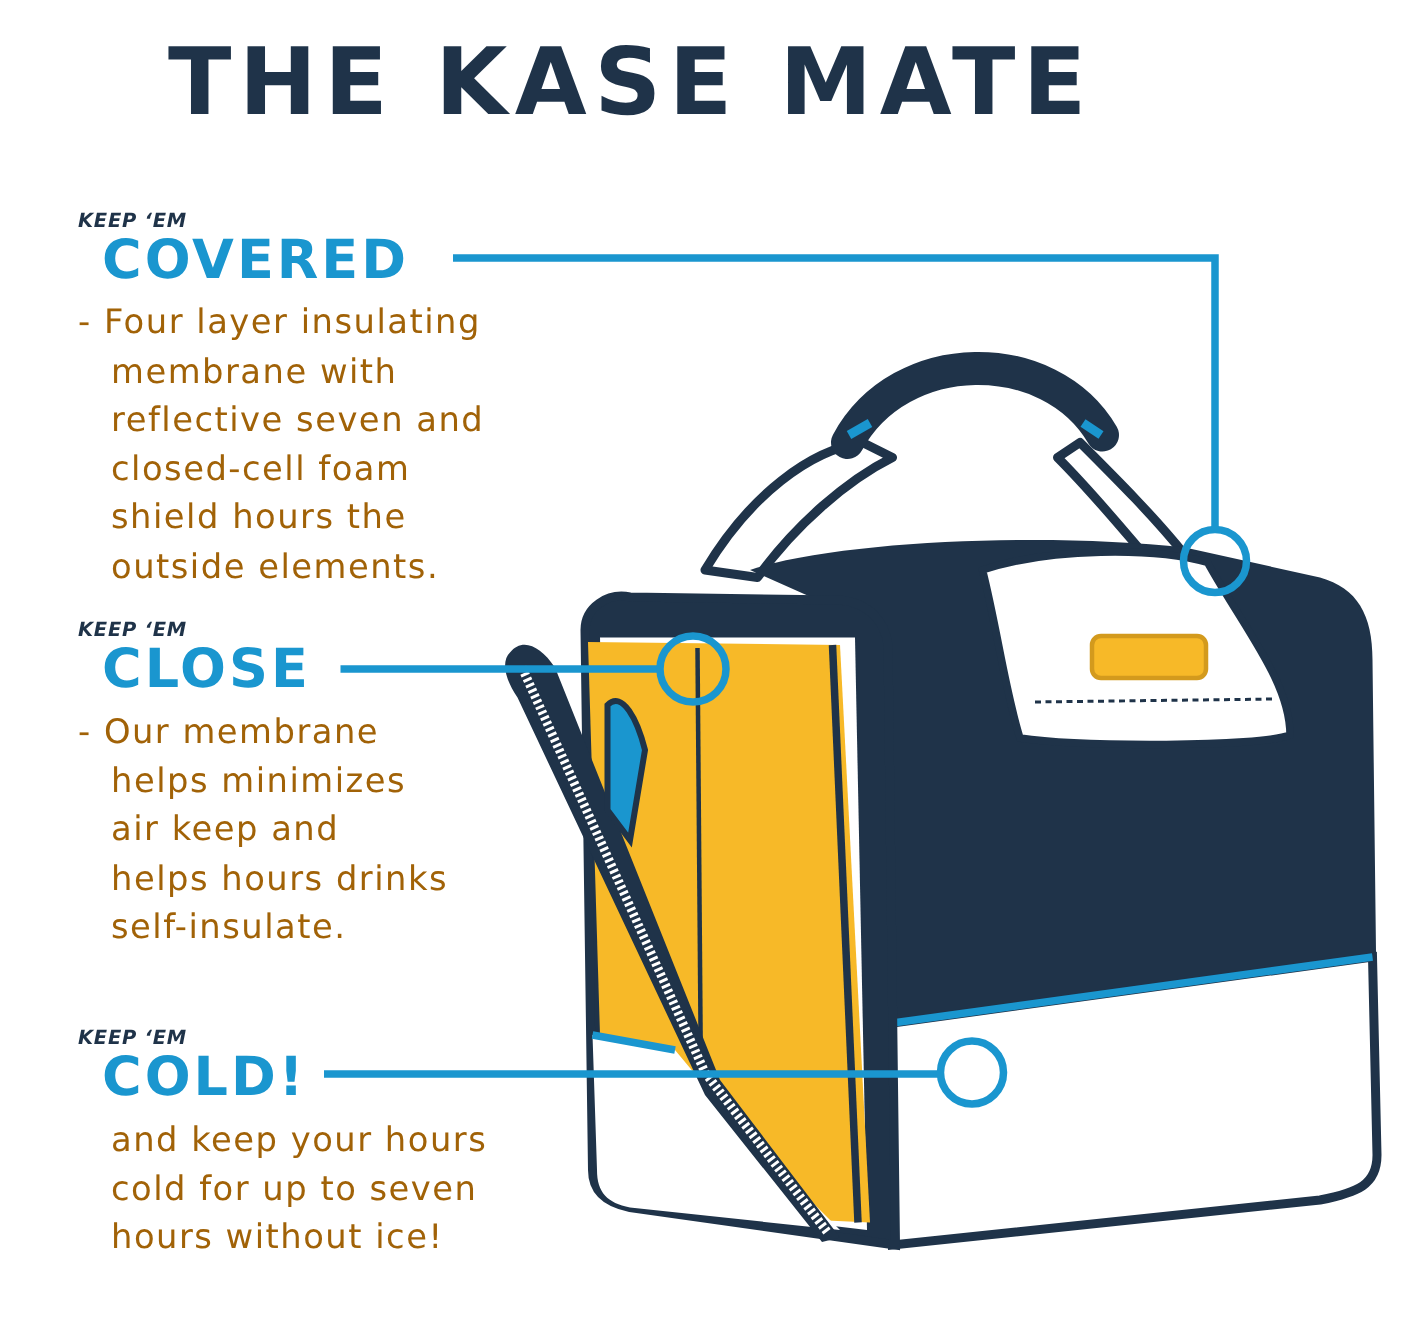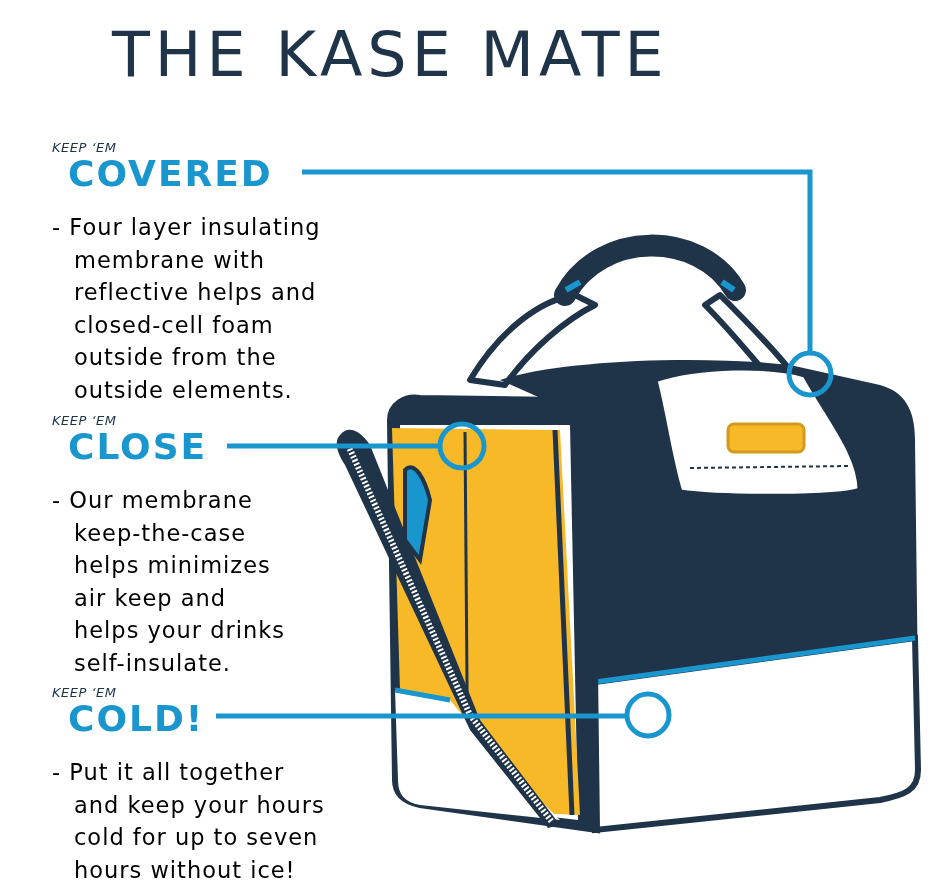--- a/index.html
+++ b/index.html
@@ -1,21 +1,21 @@
 <!DOCTYPE html>
 <html><head>
 <meta charset="utf-8">
 <style>
   html, body { margin:0; padding:0; background:#ffffff; }
   body { width:938px; height:883px; position:relative; overflow:hidden; font-family:"DejaVu Sans", sans-serif; }
-  .title { position:absolute; left:112px; top:22px; width:700px; font-family:"DejaVu Sans", sans-serif; font-weight:normal; font-size:62px; letter-spacing:5px; color:#1f3349; white-space:nowrap; line-height:66px; }
+  .title { position:absolute; left:112px; top:22px; width:700px; font-family:"DejaVu Sans", sans-serif; font-weight:bold; font-size:62px; letter-spacing:5px; color:#1f3349; white-space:nowrap; line-height:66px; }
   .section { position:absolute; left:52px; }
-  .kicker { font-weight:normal; font-style:italic; font-size:13px; color:#1f3349; letter-spacing:0.5px; line-height:15px; }
+  .kicker { font-weight:bold; font-style:italic; font-size:13px; color:#1f3349; letter-spacing:0.5px; line-height:15px; }
   .heading { font-weight:bold; font-size:36px; color:#1a96cf; letter-spacing:2px; line-height:38px;margin-left:16px; }
-  .body-text { font-size:22.5px; color:#000000; line-height:32.5px; letter-spacing:1px; margin-top:18px; }
+  .body-text { font-size:22.5px; color:#a16207; line-height:32.5px; letter-spacing:1px; margin-top:6px; }
   .body-text .line { display:block; padding-left:22px; white-space:nowrap; }
   .body-text .line.first { padding-left:0; }
   svg.art { position:absolute; left:0; top:0; }
 </style>
 </head>
 <body>
 
 <div class="title">THE KASE MATE</div>
 
 <svg class="art" width="938" height="883" viewBox="0 0 938 883">
@@ -64,42 +64,40 @@
     <circle cx="648" cy="715" r="21" fill="#fff" stroke="#1a96cf" stroke-width="5"></circle>
   </g>
 </svg>
 
 <div class="section" style="top:140px;">
   <div class="kicker">KEEP ‘EM</div>
   <div class="heading">COVERED</div>
   <div class="body-text">
     <span class="line first">- Four layer insulating</span>
     <span class="line">membrane with</span>
-    <span class="line">reflective helps and</span>
+    <span class="line">reflective seven and</span>
     <span class="line">closed-cell foam</span>
-    <span class="line">outside from the</span>
+    <span class="line">shield hours the</span>
     <span class="line">outside elements.</span>
   </div>
 </div>
 
 <div class="section" style="top:413px;">
   <div class="kicker">KEEP ‘EM</div>
   <div class="heading">CLOSE</div>
   <div class="body-text">
     <span class="line first">- Our membrane</span>
-    <span class="line">keep-the-case</span>
     <span class="line">helps minimizes</span>
     <span class="line">air keep and</span>
-    <span class="line">helps your drinks</span>
+    <span class="line">helps hours drinks</span>
     <span class="line">self-insulate.</span>
   </div>
 </div>
 
 <div class="section" style="top:685px;">
   <div class="kicker">KEEP ‘EM</div>
   <div class="heading">COLD!</div>
   <div class="body-text">
-    <span class="line first">- Put it all together</span>
     <span class="line">and keep your hours</span>
     <span class="line">cold for up to seven</span>
     <span class="line">hours without ice!</span>
   </div>
 </div>
 
 </body></html>

